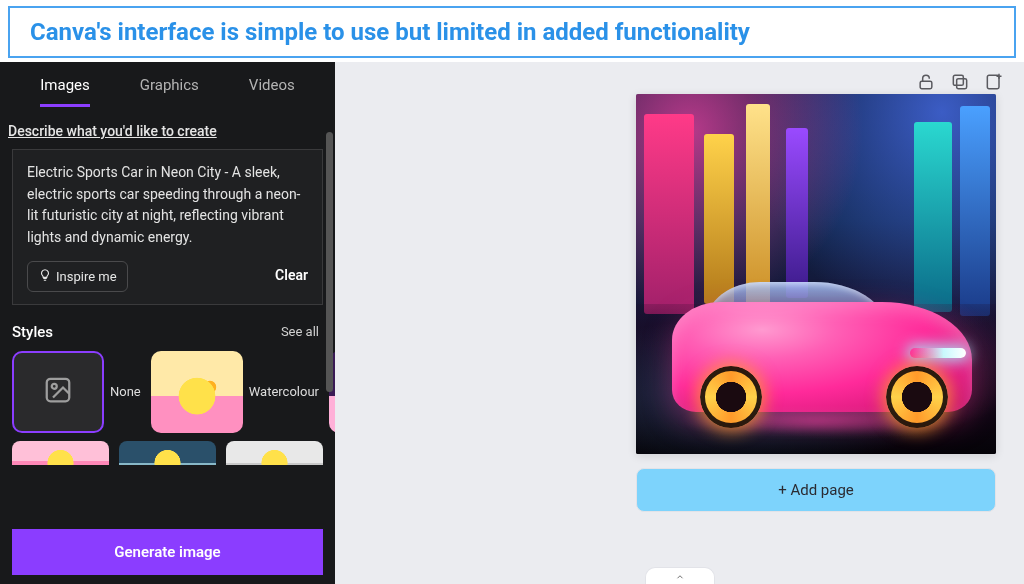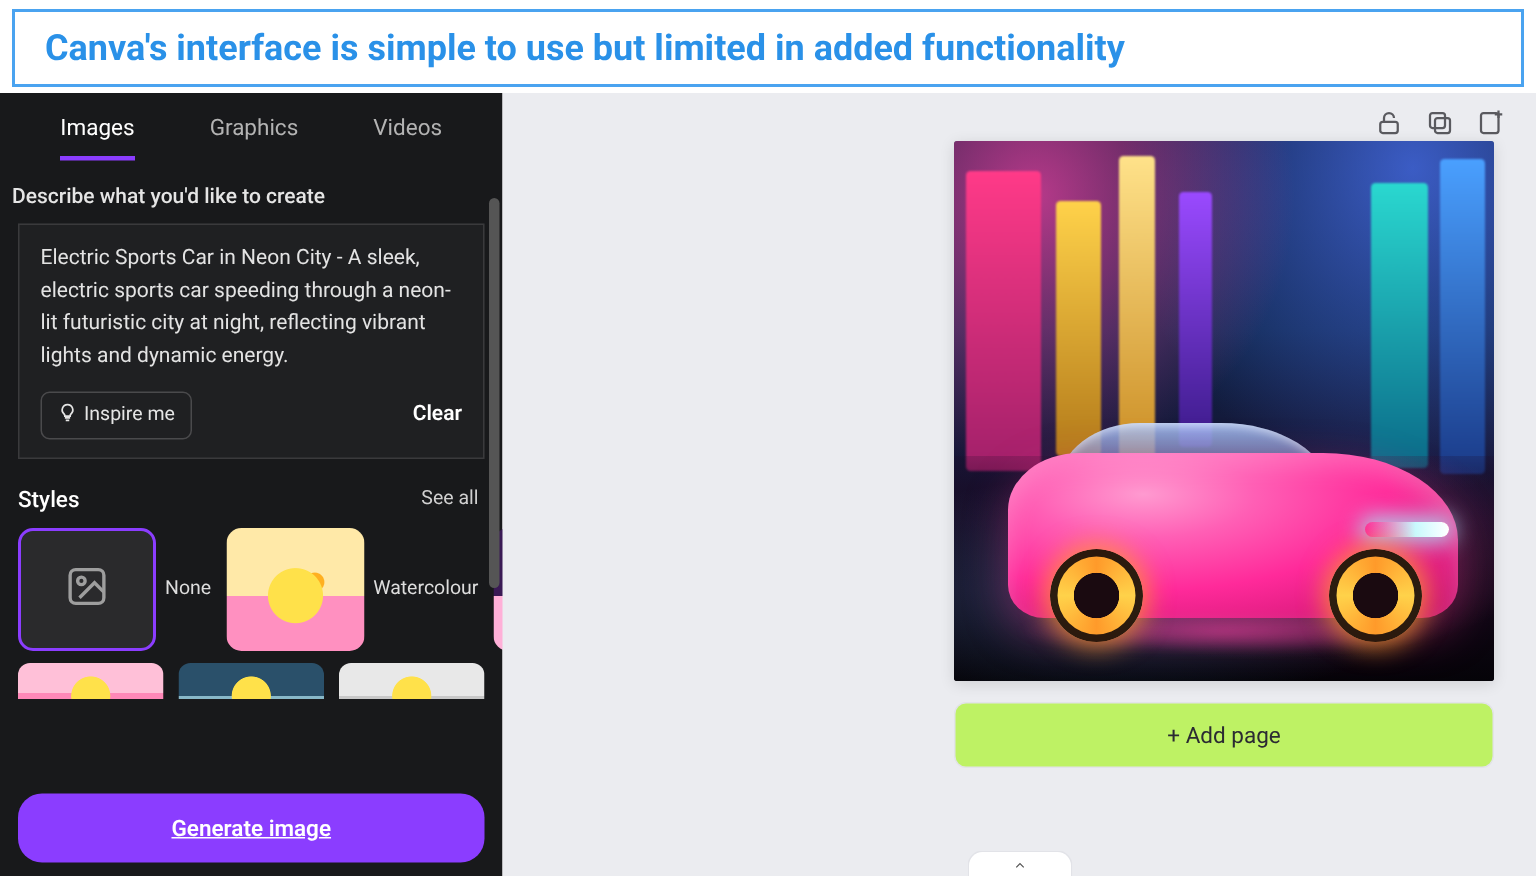--- a/index.html
+++ b/index.html
@@ -32,21 +32,21 @@
   .tabs {
     display: flex;
     gap: 50px;
     padding: 14px 18px 0 18px;
     font-size: 15px;
     justify-content: center;
   }
   .tab { color: #b3b3b3; padding-bottom: 10px; cursor: pointer; }
   .tab.active { color: #fff; border-bottom: 3px solid #8b3dff; }
 
-  .section-label { font-size: 14px; color: #e5e5e5; padding: 16px 16px 10px 8px; font-weight: 500; }
+  .section-label { font-size: 14px; color: #e5e5e5; padding: 16px 16px 10px 8px; font-weight: 500; text-decoration: underline; }
 
   .prompt-box {
     margin: 0 12px;
     background: #1f2022;
     border: 1px solid #3a3a3c;
     border-radius: 0;
     padding: 12px 14px;
     font-size: 14px;
     line-height: 1.55;
     color: #e3e3e3;
@@ -92,22 +92,22 @@
     gap: 10px;
     padding: 8px 12px 0 12px;
     overflow: hidden;
     height: 32px;
   }
   .row2-thumb { height: 40px; border-radius: 8px; background-size: cover; background-position: center; }
 
   .generate-wrap { padding: 12px; margin-top: auto; }
   .generate-btn {
     width: 100%; background: #8b3dff; color: #fff;
-    border: none; border-radius: 16px; padding: 14px 10px;
-    font-size: 15px; font-weight: 600; cursor: pointer; text-decoration: underline;
+    border: none; border-radius: 0; padding: 14px 10px;
+    font-size: 15px; font-weight: 600; cursor: pointer;
   }
 
   .sidebar-scrollbar {
     position: absolute; top: 70px; right: 2px; width: 7px; height: 260px;
     background: #555; border-radius: 4px;
   }
 
   .collapse-grip {
     position: absolute; left: 336px; top: 50%; transform: translateY(-50%);
     width: 14px; height: 56px; background: #18191b;
@@ -203,21 +203,21 @@
     position:absolute; bottom:18px; left:50%; transform:translateX(-50%);
     width:280px; height:30px; border-radius:50%;
     background: radial-gradient(ellipse at center, rgba(255,70,170,.55), transparent 70%);
     filter: blur(3px);
   }
 
   .add-page {
     margin-top: 14px;
     align-self: flex-end;
     width: 360px;
-    background: #bef264; border:1px solid #e2e3e8;
+    background: #7dd3fc; border:1px solid #e2e3e8;
     color: #2b2b32; text-align:center;
     border-radius: 8px; padding: 12px 0; font-size: 15px;
     cursor:pointer;
   }
 
   .page-expand {
     position:absolute; bottom:2px; left:50%; transform:translateX(-50%);
     width:70px; height:18px; background:#fff; border:1px solid #e2e3e8;
     border-bottom:none;
     border-radius:10px 10px 0 0; display:flex; align-items:center; justify-content:center;

